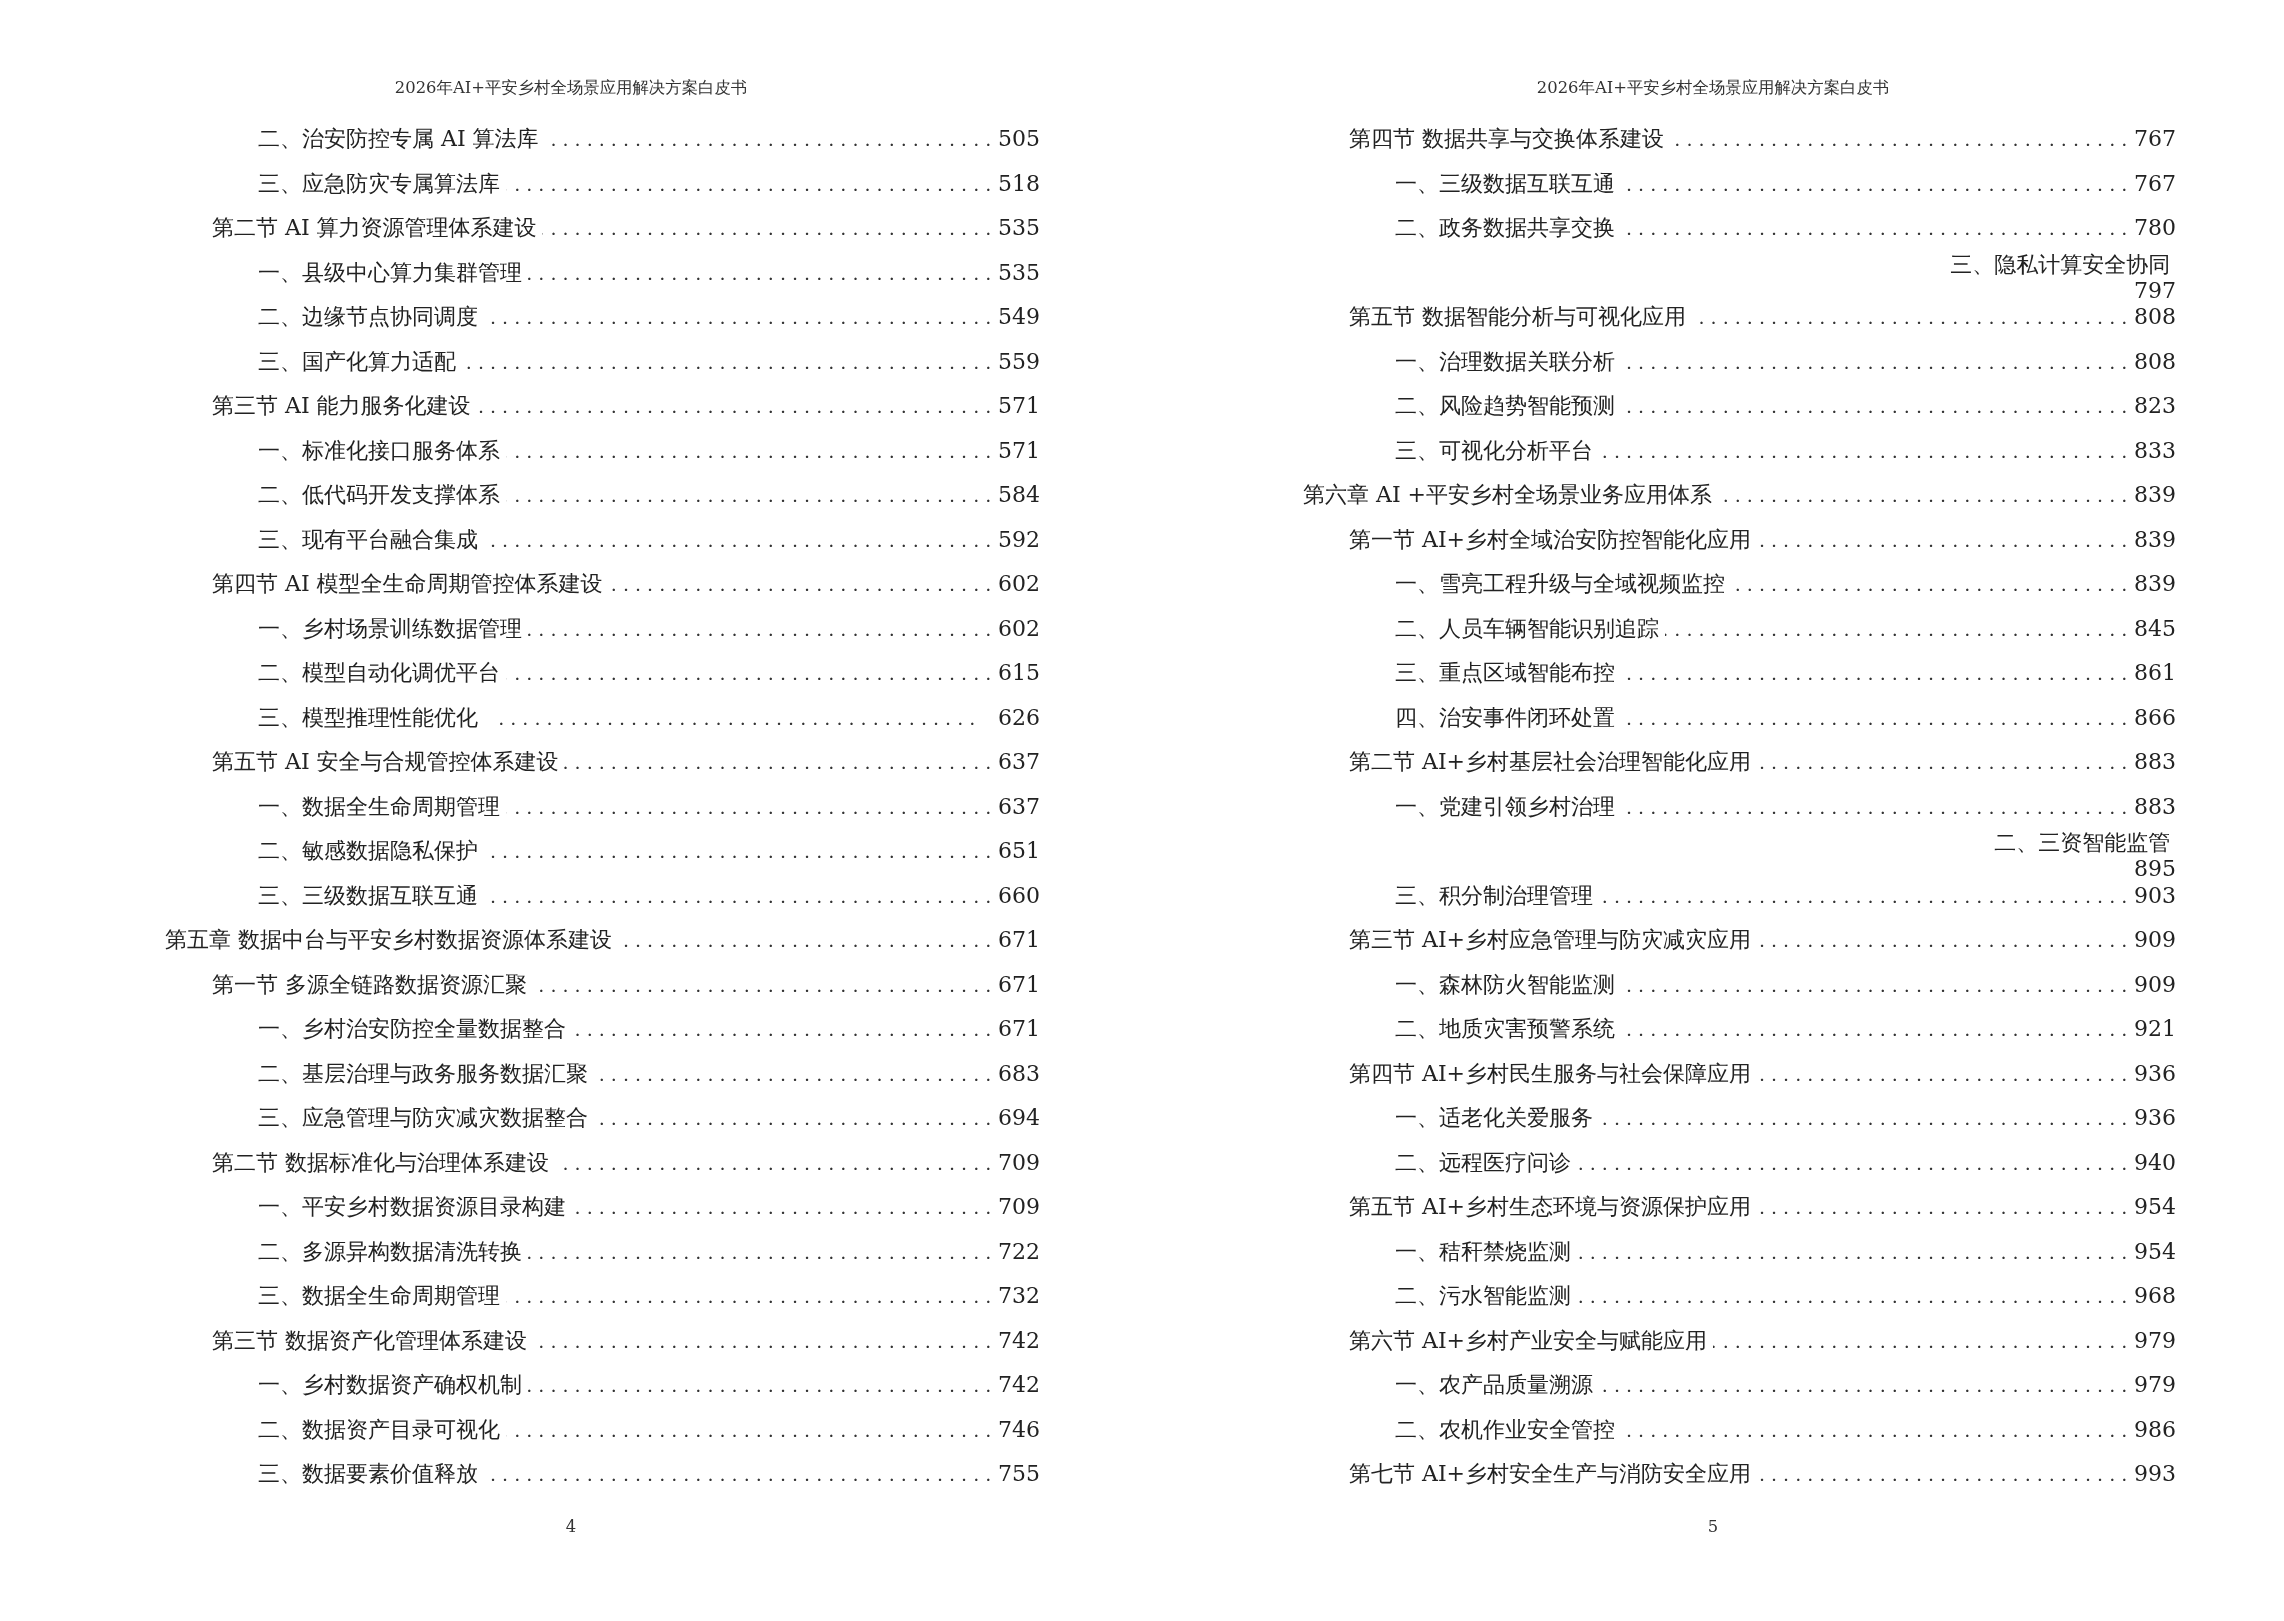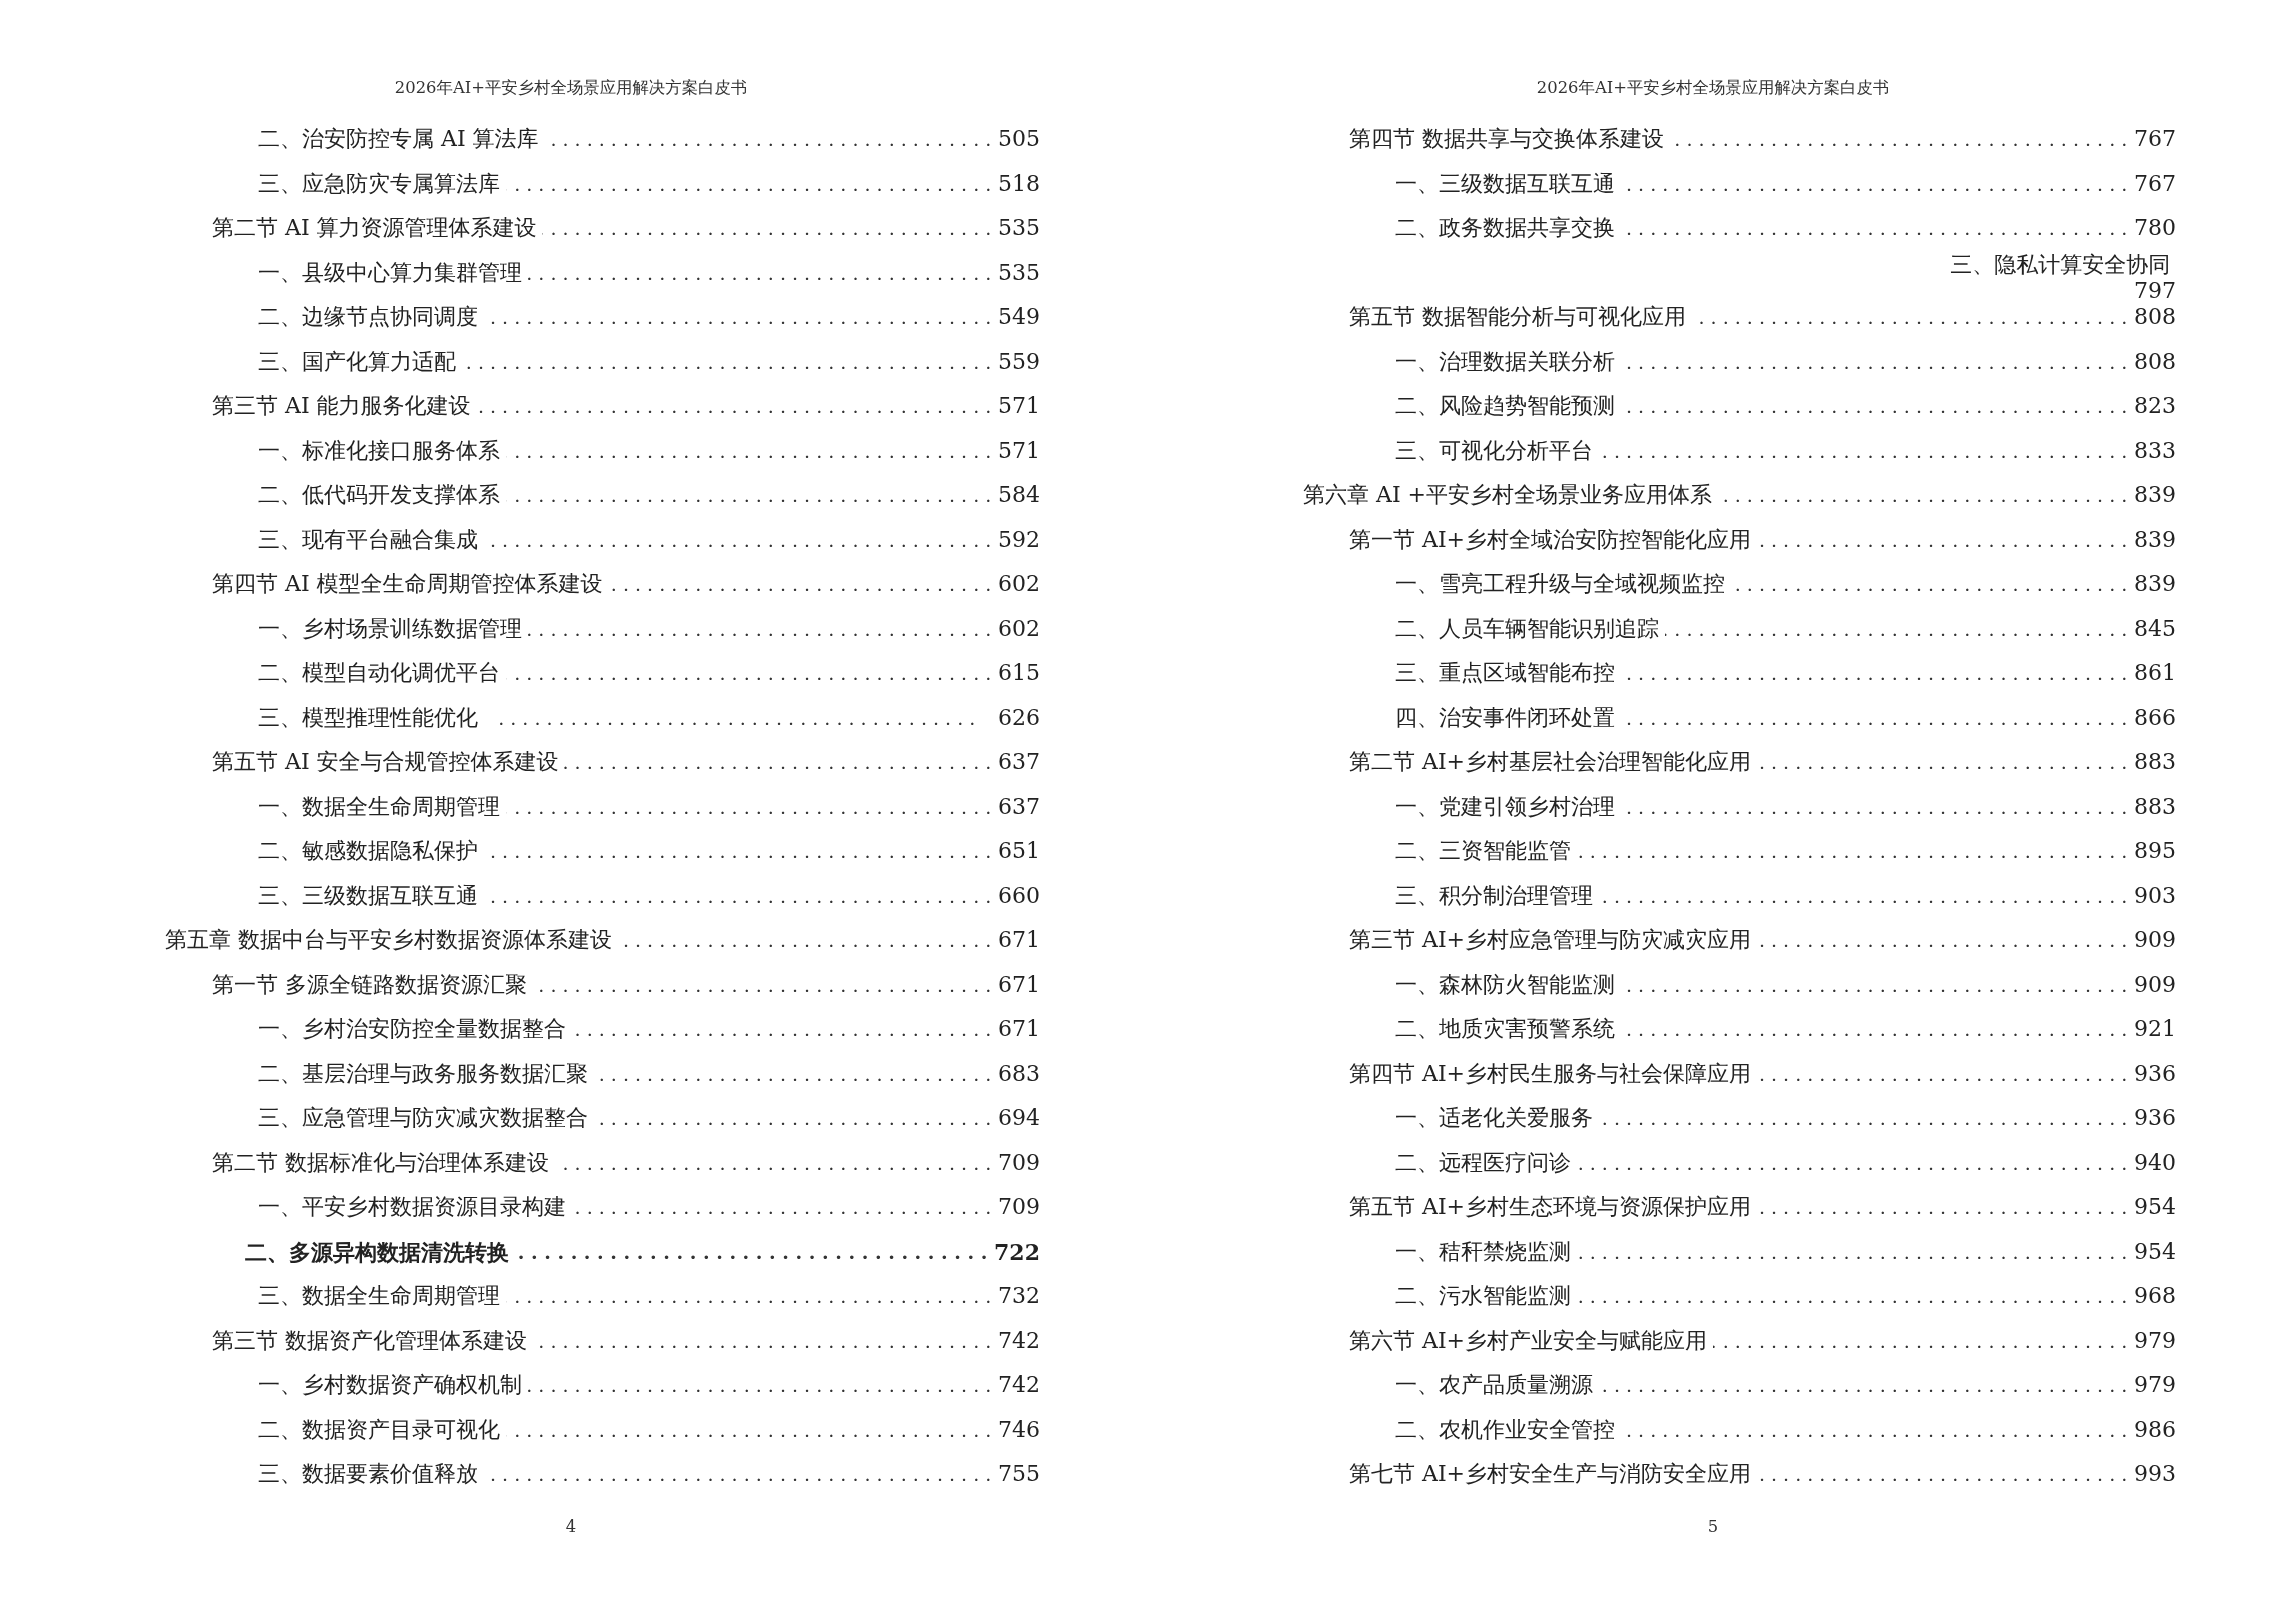--- a/index.html
+++ b/index.html
@@ -147,21 +147,21 @@
       <div class="row lvl-section" style="top: 1024px; left: 212px;">
         <span class="label">第二节 数据标准化与治理体系建设</span>
         <span class="leader"></span>
         <span class="num">709</span>
       </div>
       <div class="row lvl-item" style="top: 1068px; left: 258px;">
         <span class="label">一、平安乡村数据资源目录构建</span>
         <span class="leader"></span>
         <span class="num">709</span>
       </div>
-      <div class="row lvl-item" style="top: 1113px; left: 245px; font-weight: bold;">
+      <div class="row lvl-item" style="top: 1113px; left: 258px;">
         <span class="label">二、多源异构数据清洗转换</span>
         <span class="leader"></span>
         <span class="num">722</span>
       </div>
       <div class="row lvl-item" style="top: 1157px; left: 258px;">
         <span class="label">三、数据全生命周期管理</span>
         <span class="leader"></span>
         <span class="num">732</span>
       </div>
       <div class="row lvl-section" style="top: 1202px; left: 212px;">
@@ -264,21 +264,21 @@
       <div class="row lvl-section" style="top: 623px; left: 207px;">
         <span class="label">第二节 AI+乡村基层社会治理智能化应用</span>
         <span class="leader"></span>
         <span class="num">883</span>
       </div>
       <div class="row lvl-item" style="top: 668px; left: 253px;">
         <span class="label">一、党建引领乡村治理</span>
         <span class="leader"></span>
         <span class="num">883</span>
       </div>
-      <div class="row lvl-item" style="top: 712px; left: 253px;">
+      <div class="row lvl-item" style="top: 712px; left: 253px; flex-direction: column;">
         <span class="label">二、三资智能监管</span>
         <span class="leader"></span>
         <span class="num">895</span>
       </div>
       <div class="row lvl-item" style="top: 757px; left: 253px;">
         <span class="label">三、积分制治理管理</span>
         <span class="leader"></span>
         <span class="num">903</span>
       </div>
       <div class="row lvl-section" style="top: 801px; left: 207px;">

